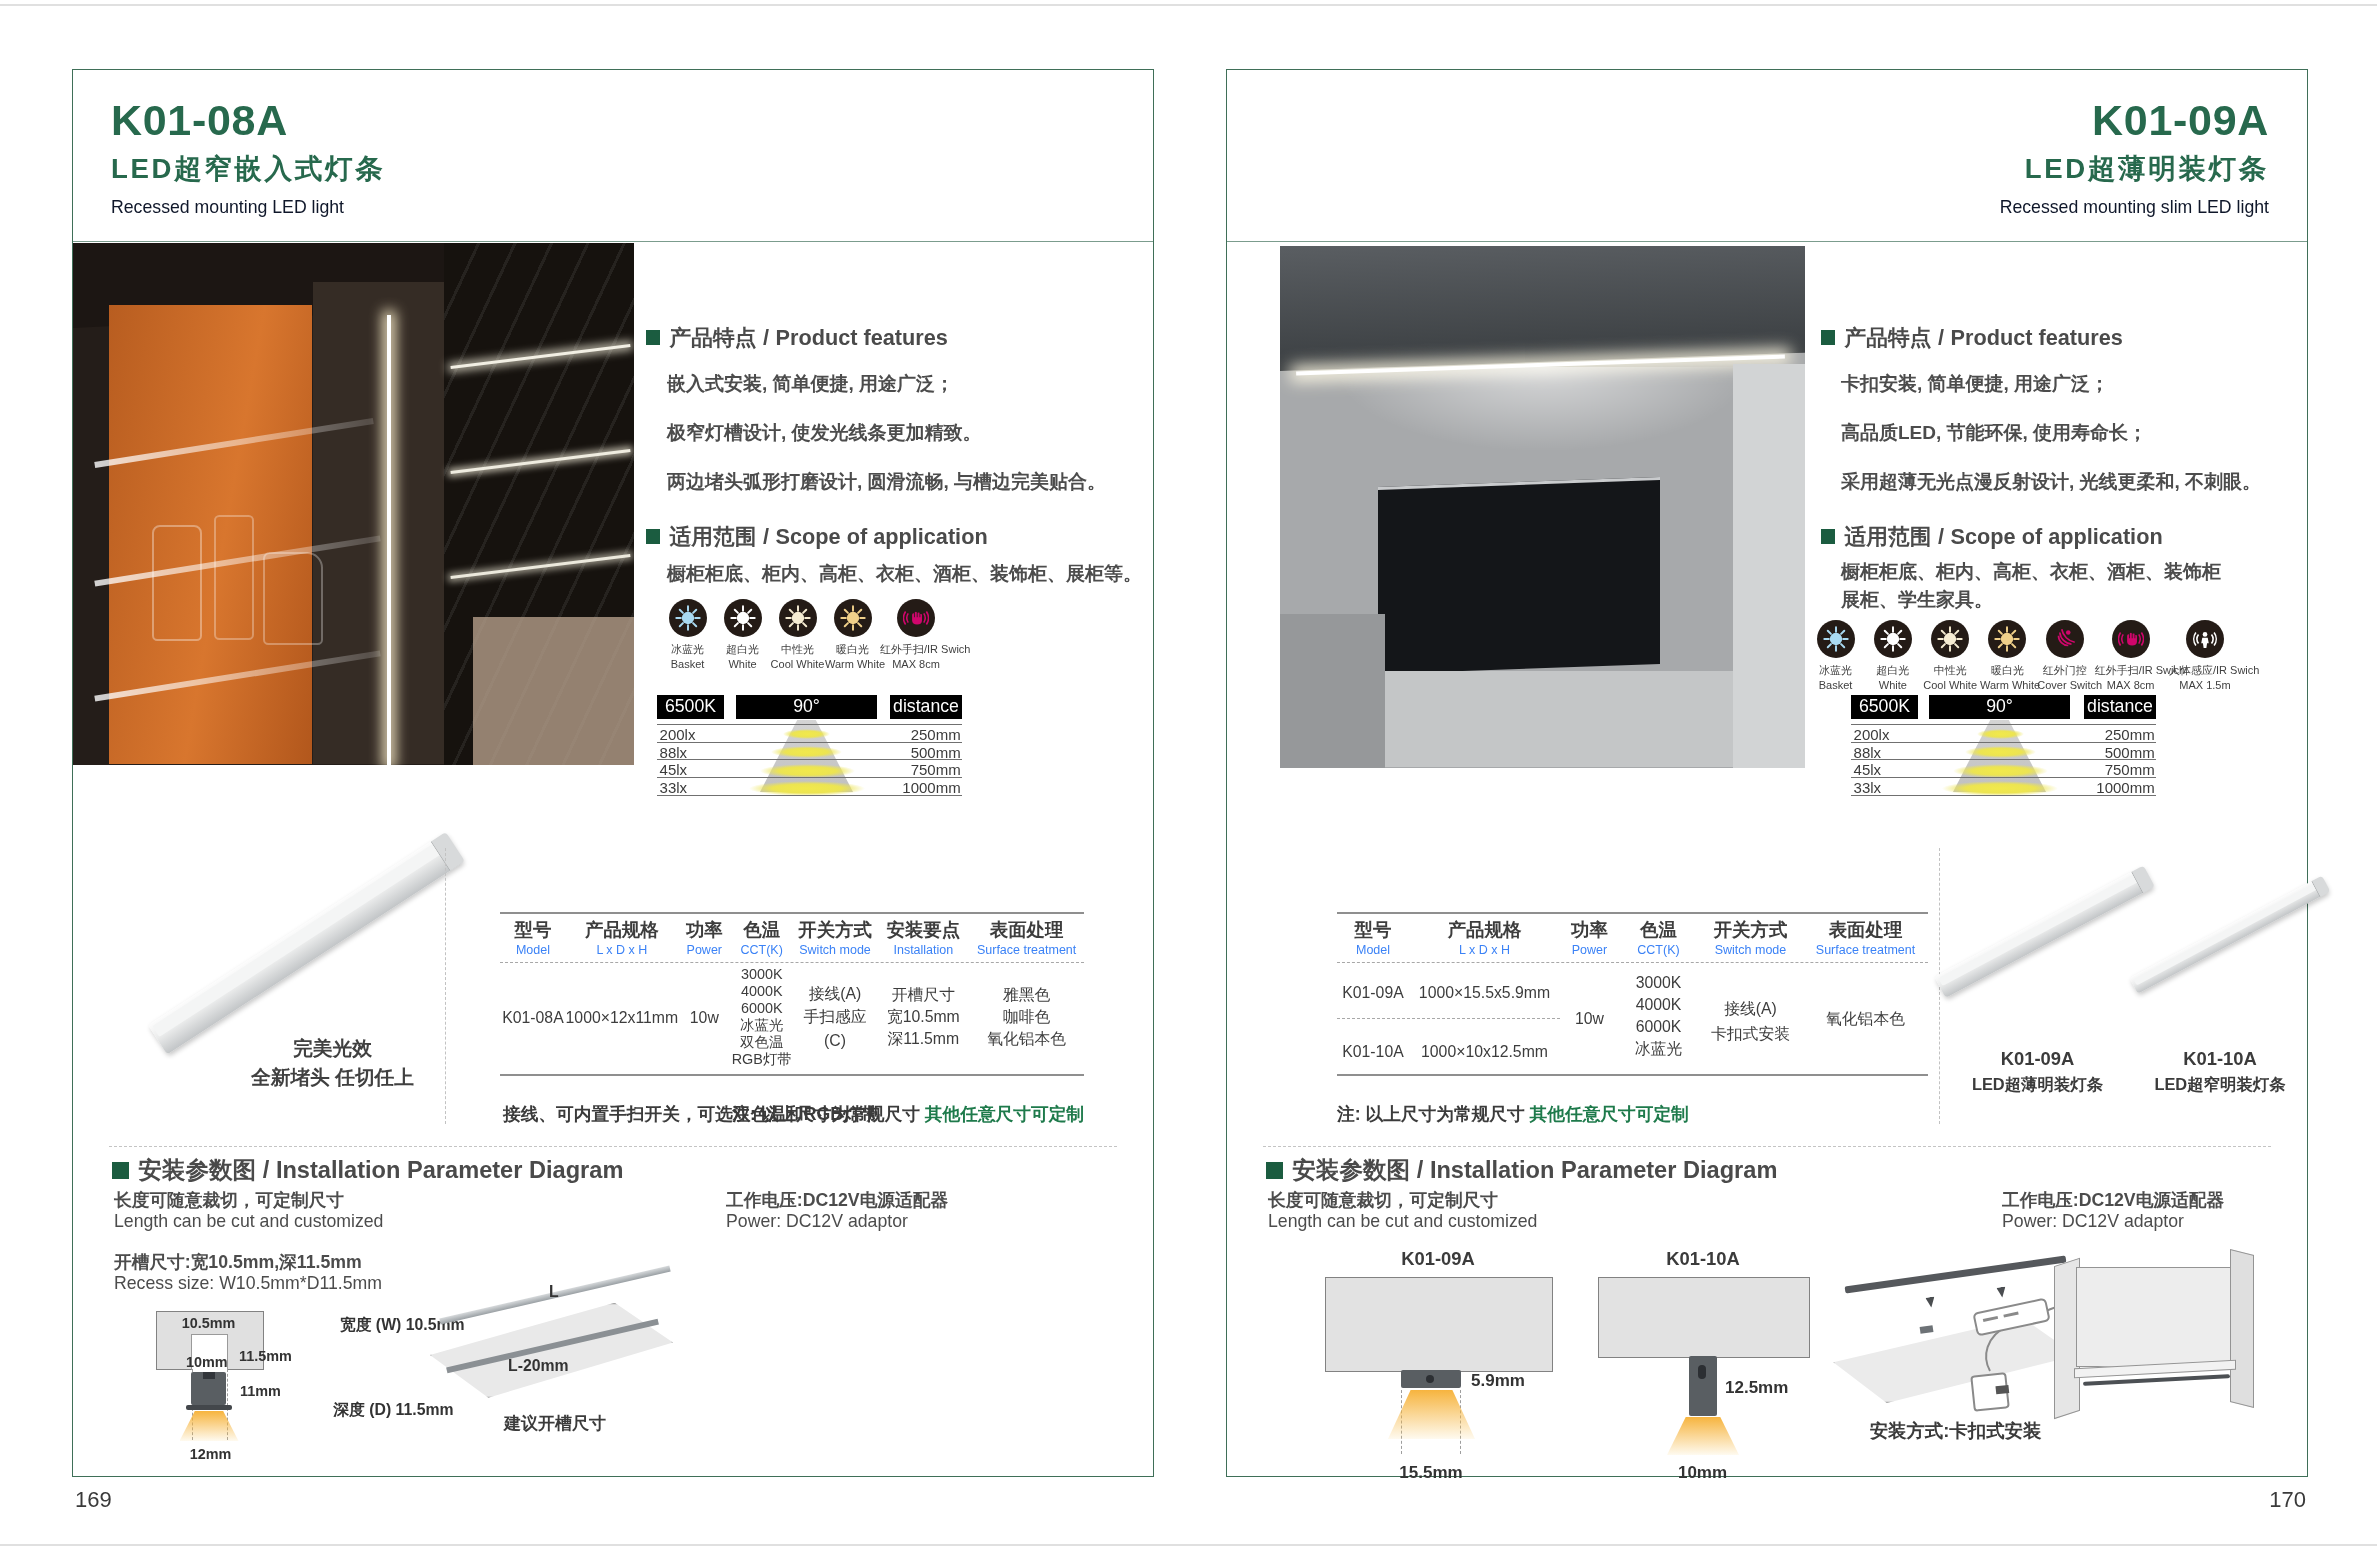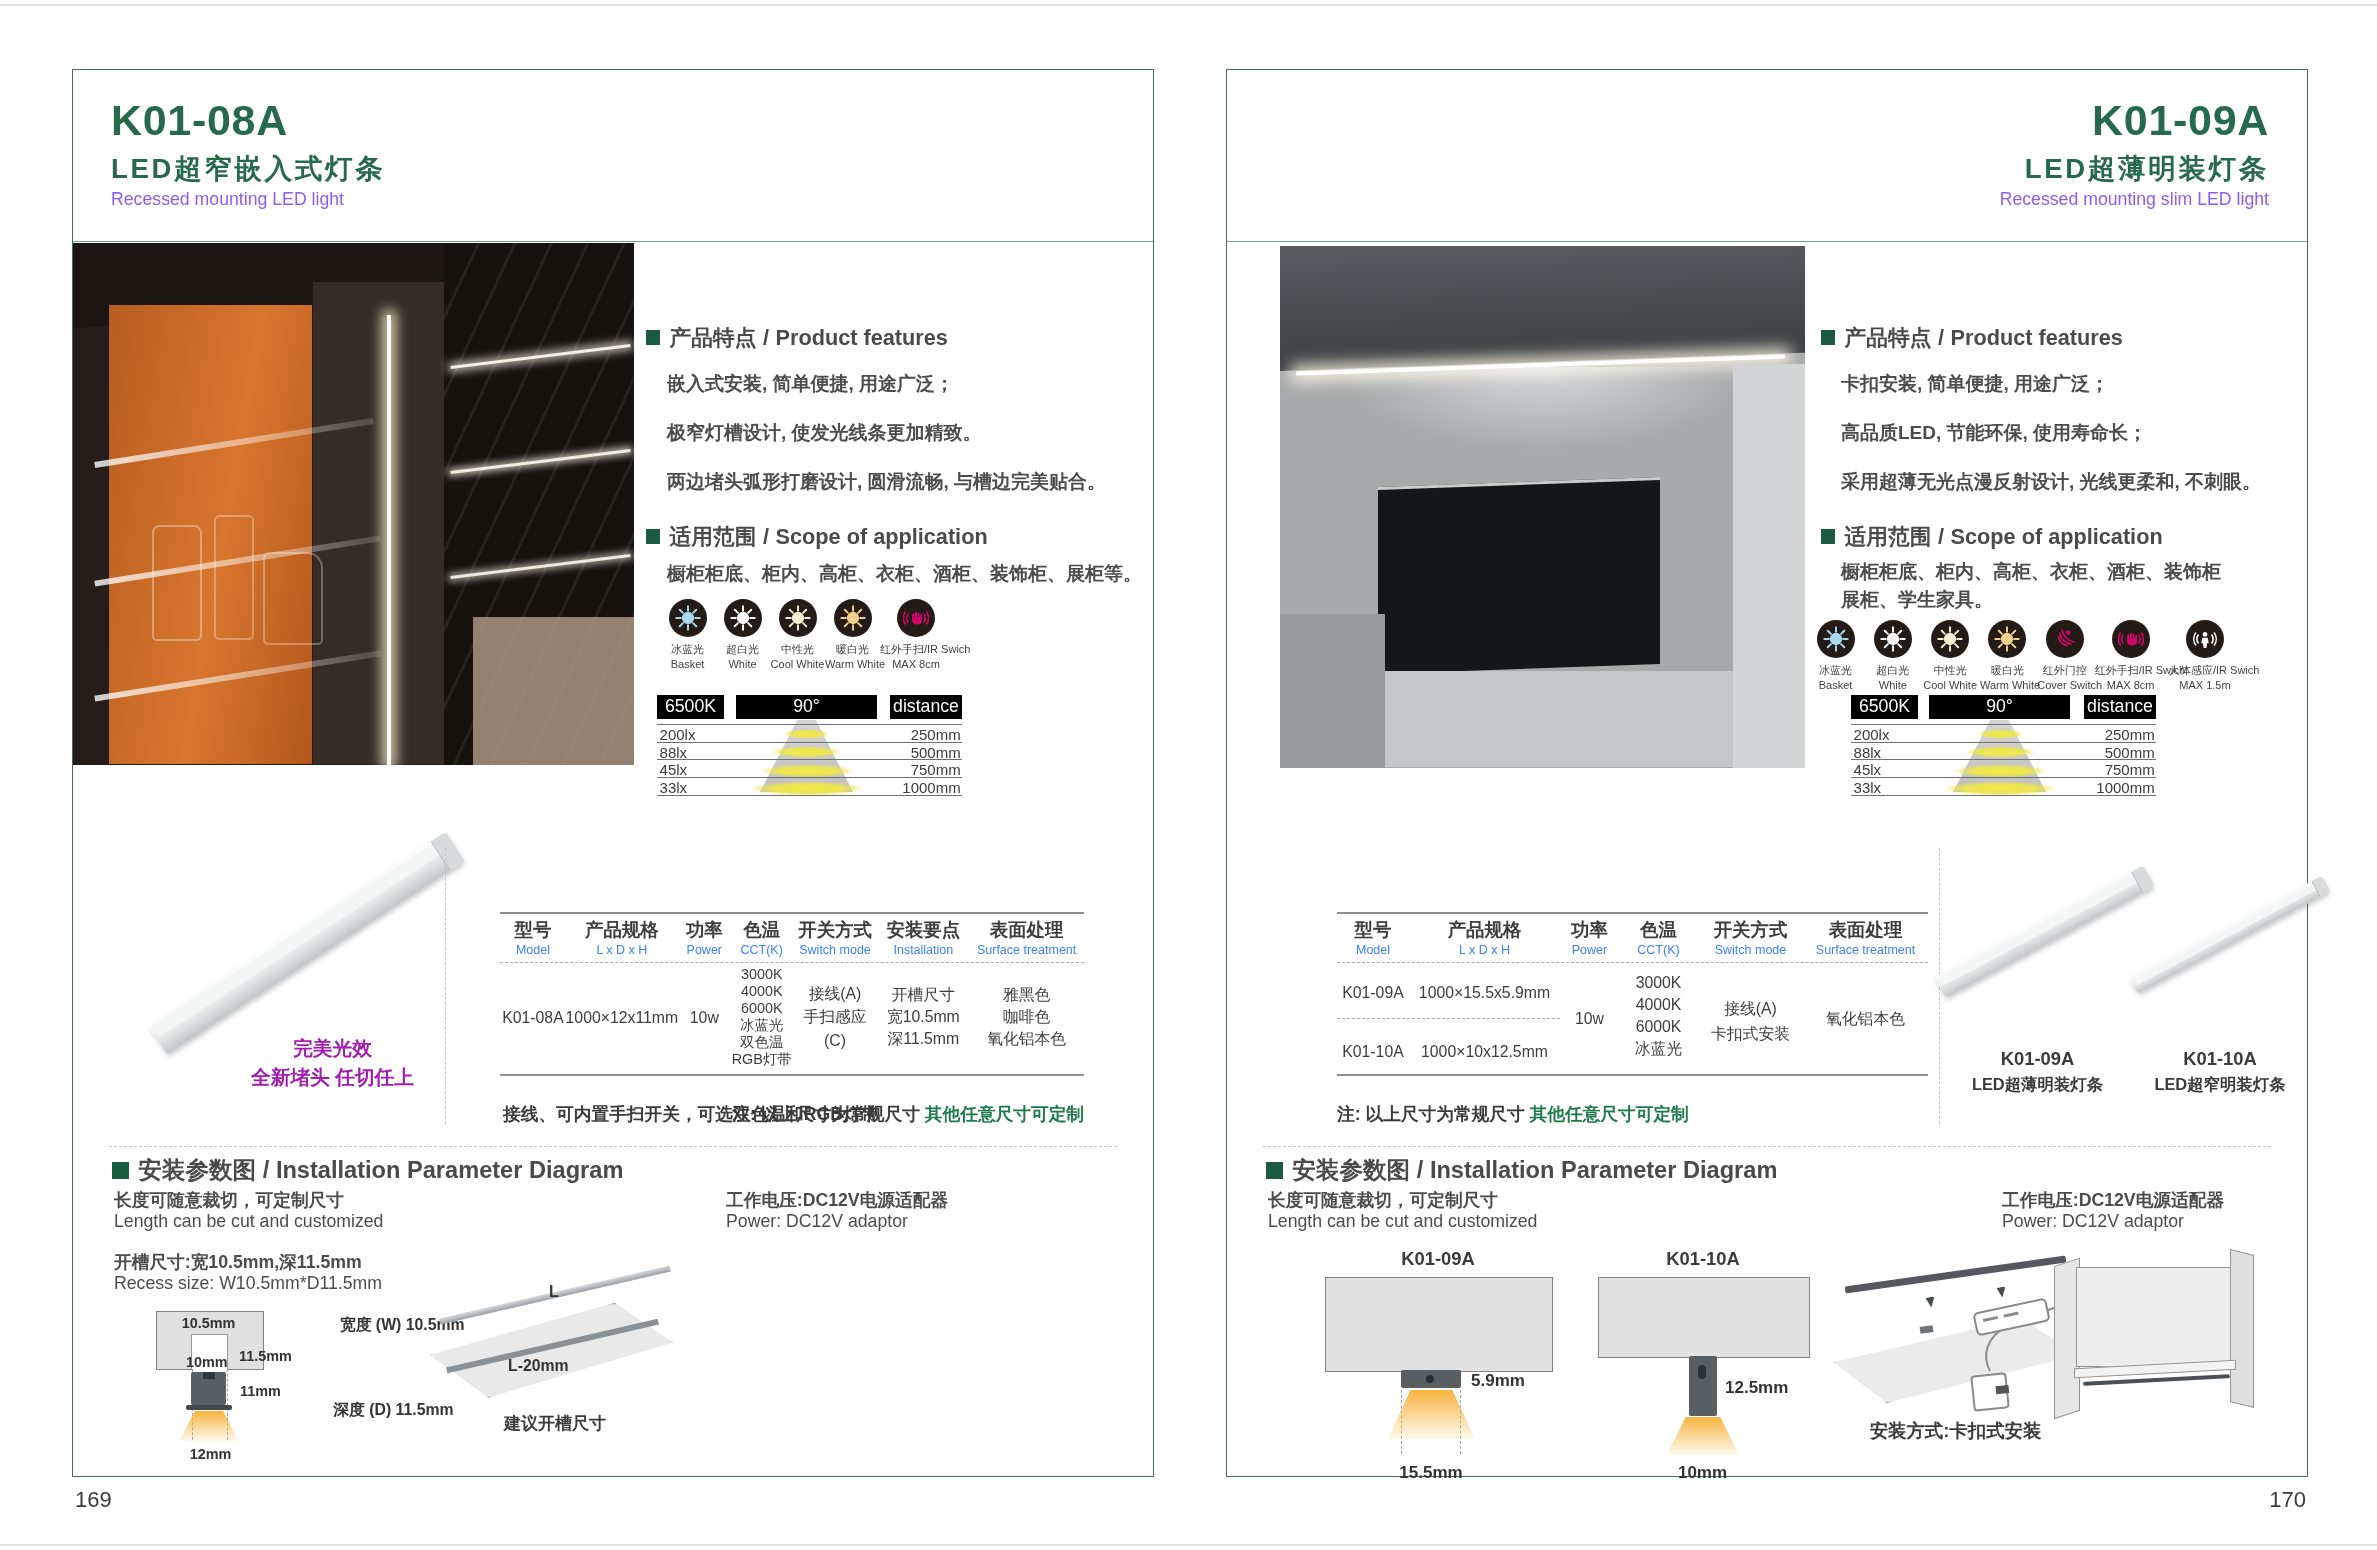--- a/index.html
+++ b/index.html
@@ -6,21 +6,21 @@
   body{width:2377px;height:1550px;position:relative;font-family:"Liberation Sans","DejaVu Sans",sans-serif;color:#3d3d3d;overflow:hidden;}
   .abs{position:absolute;}
   .edge{position:absolute;left:0;right:0;height:2px;background:#e0e0e0;}
   .page{position:absolute;top:69px;width:1080px;height:1406px;border:1.3px solid #3f6f58;background:#fff;}
   #pL{left:72px;} #pR{left:1226px;}
   .toprule{position:absolute;left:0;right:0;top:171px;border-top:1.3px solid #7b9c8d;}
   .hdr{position:absolute;top:26px;left:38px;}
   #pR .hdr{left:auto;right:38px;text-align:right;}
   .model-t{font-size:43px;font-weight:bold;color:#27694d;letter-spacing:0.7px;}
   .tzh{font-size:27.6px;font-weight:bold;color:#27694d;letter-spacing:2.6px;margin-top:5.3px;}
-  .ten{font-size:17.7px;color:#8b5cf6;margin-top:2px;}
+  .ten{font-size:17.7px;color:#0f172a;margin-top:10px;}
   .photo{position:absolute;overflow:hidden;background:#241d19;}
   .sec-h{position:absolute;font-size:21.7px;font-weight:bold;color:#4a4a4a;white-space:nowrap;display:flex;align-items:center;}
   .sec-h .sq{display:inline-block;width:14.4px;height:14.4px;background:#1b5c40;margin-right:9.2px;flex:0 0 auto;}
   .sec-h .sl{margin:0 6.6px;}
   .inst-h{font-size:23.6px;}
   .feat{position:absolute;font-size:19px;font-weight:bold;color:#4c4c4c;white-space:nowrap;text-align:center;}
   .icon-row{position:absolute;display:flex;justify-content:space-between;}
   .licon{width:55px;text-align:center;flex:0 0 auto;}
   .cir{width:38px;height:38px;border-radius:50%;background:#241b16;display:flex;align-items:center;justify-content:center;margin:0 auto;}
   .cir svg{width:26px;height:26px;display:block;}
@@ -53,21 +53,21 @@
   .dimr{position:absolute;font-size:17px;font-weight:bold;color:#333;white-space:nowrap;}
   .panel{position:absolute;background:#e2e2e2;border:1.3px solid #828282;}
   .prof{position:absolute;background:#595e62;border-radius:2px;}
   .fcone{position:absolute;clip-path:polygon(26% 0,74% 0,100% 100%,0 100%);background:linear-gradient(to bottom,rgba(246,176,52,.95),rgba(250,216,130,.12));}
   .guide{position:absolute;border-left:1.3px dashed #9e9e9e;}
   .cap{position:absolute;font-size:17px;font-weight:bold;color:#3b3b3b;text-align:center;white-space:nowrap;}
   .ledbar{position:absolute;border-radius:3.9px;background:linear-gradient(to bottom,#fcfcfc 0%,#ebecec 45%,#c2c5c7 100%);box-shadow:0 2.6px 5.3px rgba(0,0,0,.22);}
   .ledbar .lens{position:absolute;left:2.6px;right:2.6px;top:2.6px;height:38%;background:#f4f5f5;border-radius:2.6px;}
   .ledbar .capend{position:absolute;right:-1.3px;top:0;bottom:0;width:17px;background:#d8dadb;border-left:1.3px solid #aeb1b2;border-radius:0 3.9px 3.9px 0;}
   .outl{position:absolute;border:2px solid #8a8a8a;background:#fff;}
-  .caption-g{position:absolute;color:#a21caf;font-weight:bold;text-align:center;}
+  .caption-g{position:absolute;color:#404040;font-weight:bold;text-align:center;}
   .pnum{position:absolute;top:1487px;font-size:22px;color:#3a3a3a;}
   .prodcap{position:absolute;text-align:center;}
   .prodcap .m{font-size:18.4px;font-weight:bold;color:#3b3b3b;}
   .prodcap .n{font-size:16.4px;font-weight:bold;color:#3b3b3b;margin-top:3.9px;}
   .strip-v{position:absolute;background:repeating-linear-gradient(180deg,#8a8a8a 0 4.6px,#d9d9d9 4.6px 7.2px);}
   .strip-h{position:absolute;background:repeating-linear-gradient(90deg,#8a8a8a 0 4.6px,#d9d9d9 4.6px 7.2px);}
 </style>
 </head>
 <body>
 

